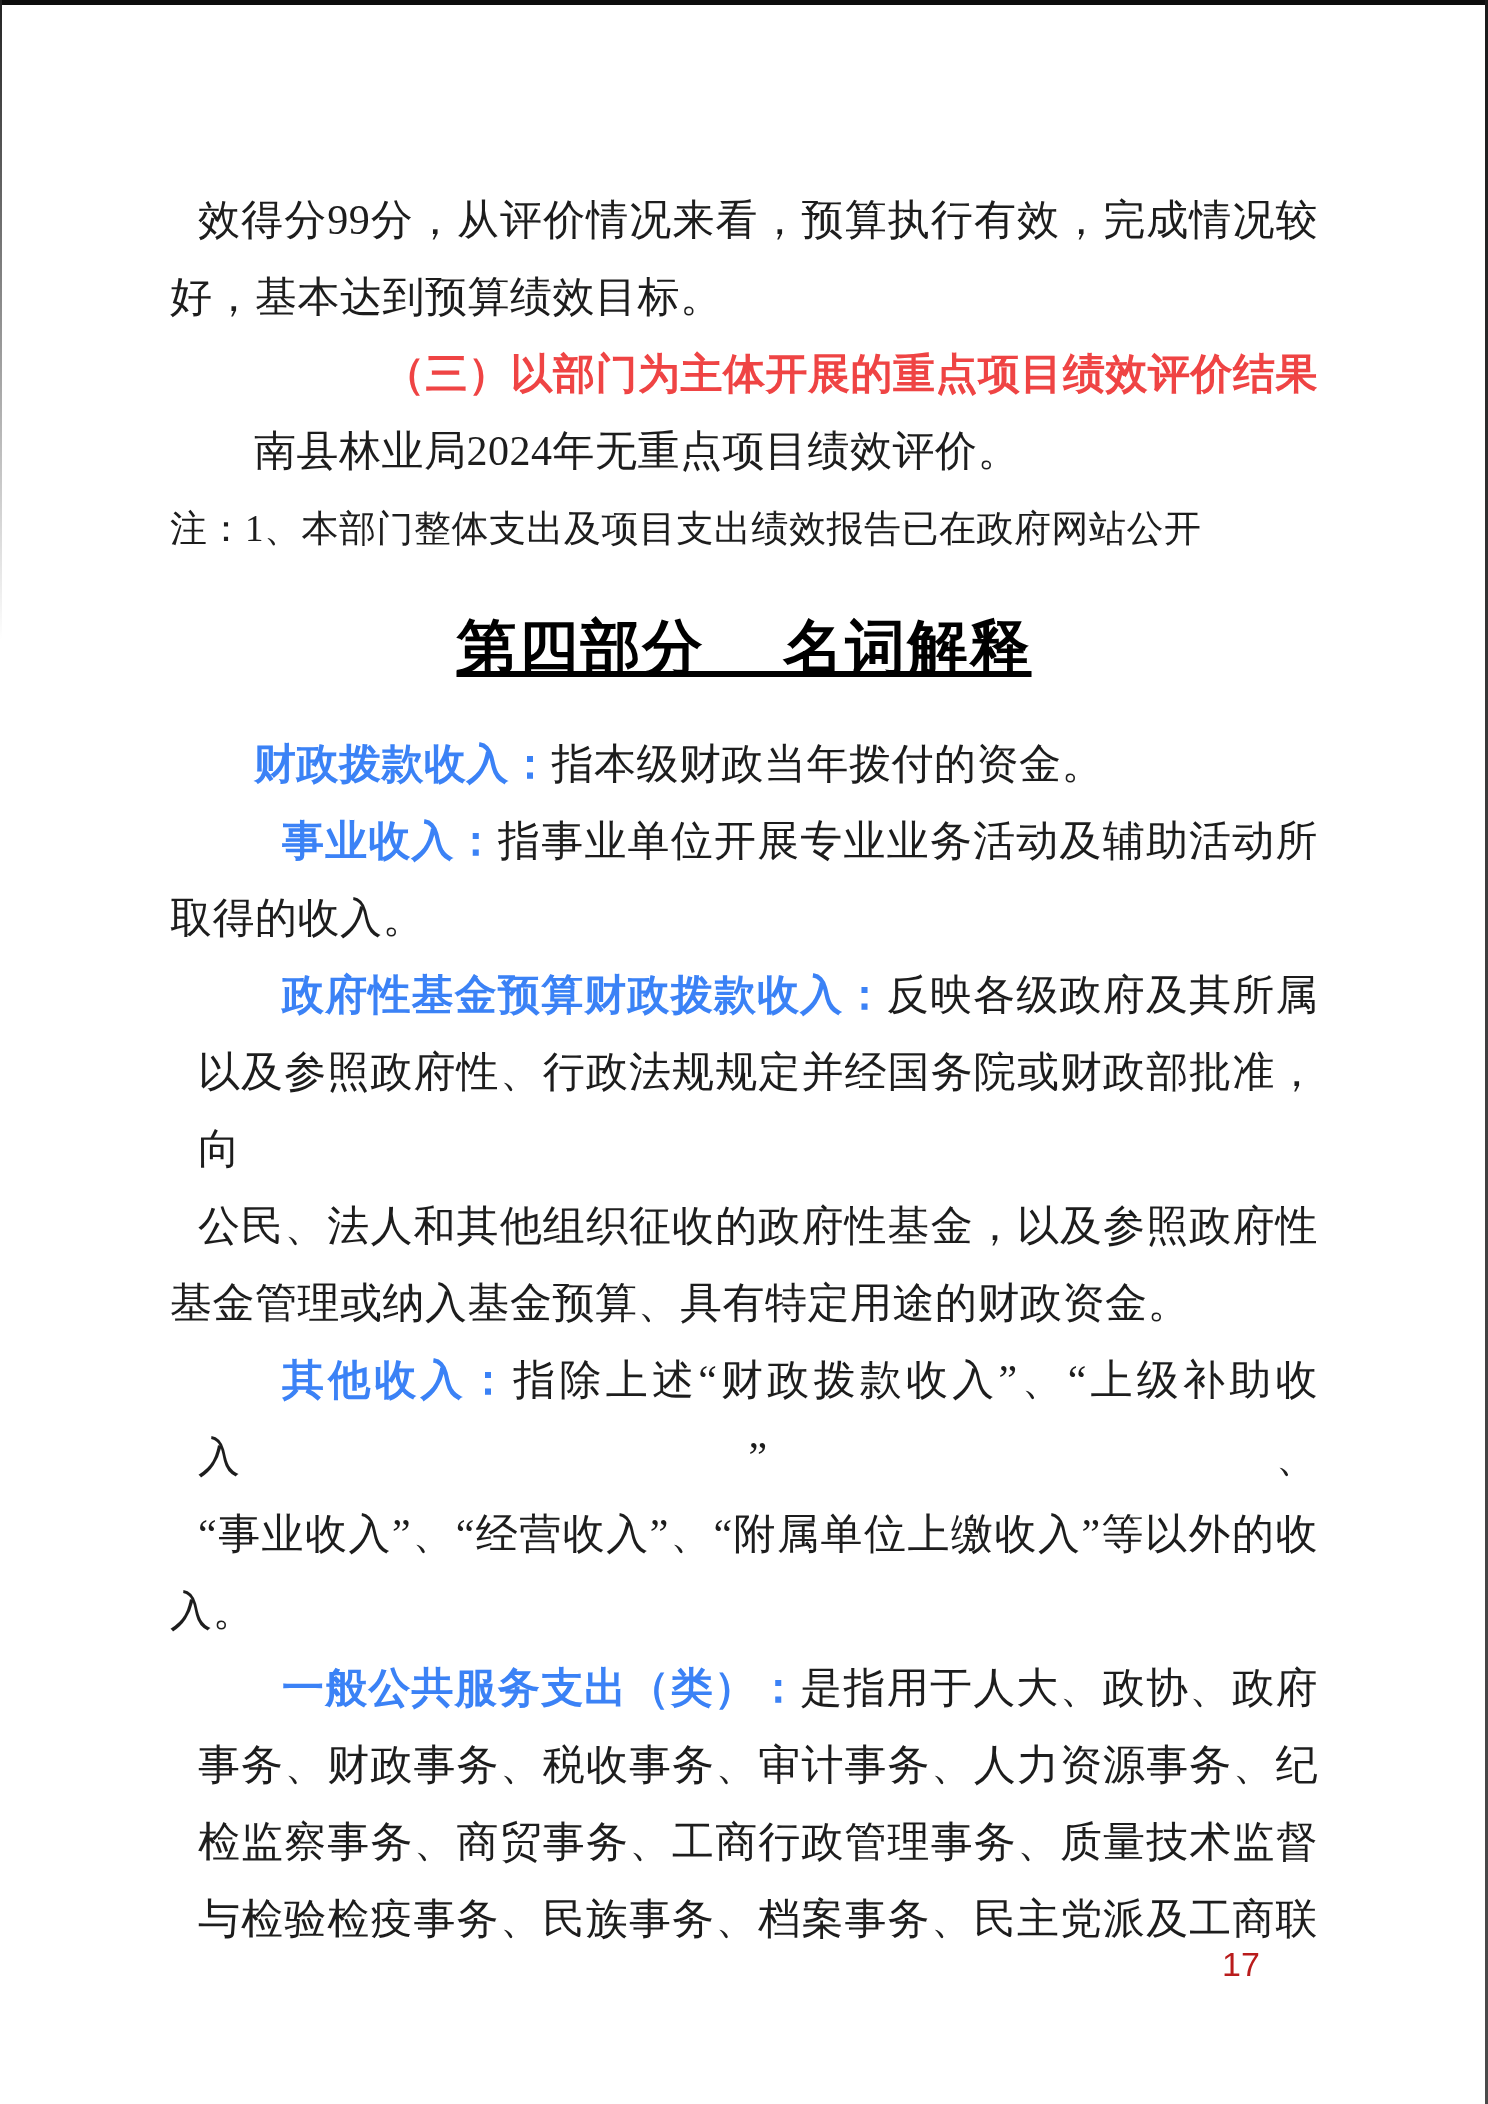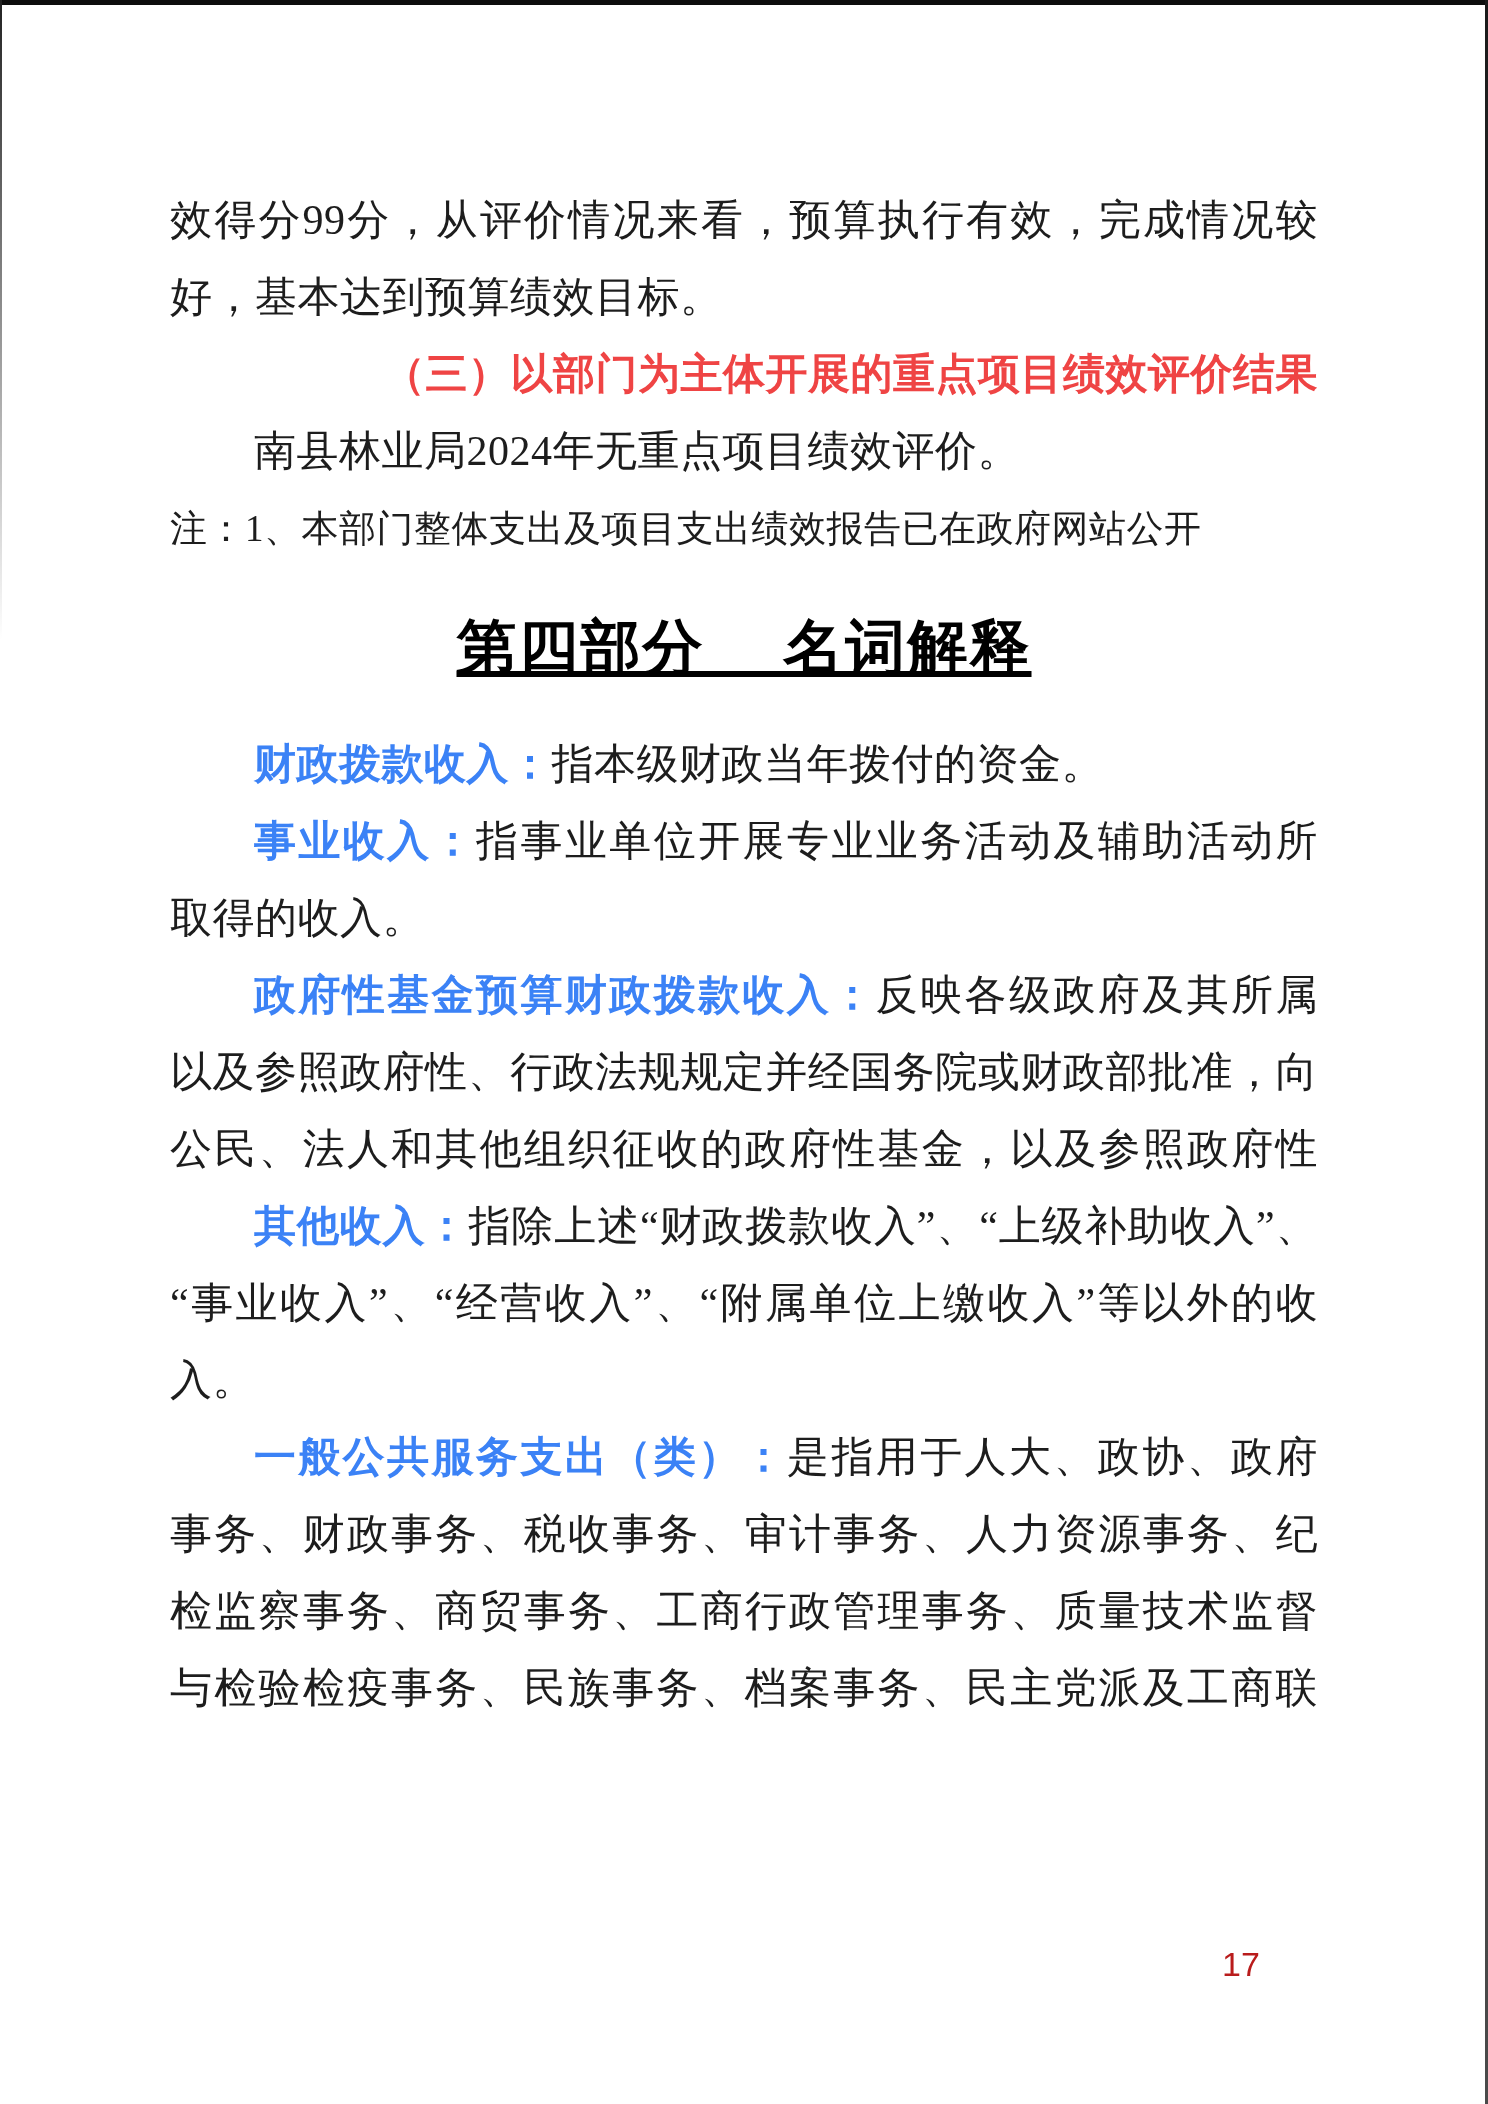--- a/index.html
+++ b/index.html
@@ -20,20 +20,21 @@
   .content { position:absolute; top:182px; left:170px; width:1148px; }
   .line {
     font-size:42px;
     line-height:77px;
     letter-spacing:0.5px;
   }
   .line.stretch {
     text-align:justify;
     text-align-last:justify;
     text-justify:inter-character;
+    margin-left:28px;
   }
   .line.indent { text-indent:84px; }
   .line .term  { font-weight:bold; color:#3b82f6; }
   .line.kai    { font-weight:bold; color:#ef4444;text-align:right; }
   .line.note   { font-size:37px; }
   .part-title {
     font-size:60px;
     line-height:92px;
     font-weight:bold;
     color:#000;
@@ -69,20 +70,21 @@
     <div class="line note"><span>注：1、本部门整体支出及项目支出绩效报告已在政府网站公开</span></div>
 
     <div class="part-title">第四部分　 名词解释</div>
 
     <div class="line indent"><span class="term">财政拨款收入：</span><span>指本级财政当年拨付的资金。</span></div>
     <div class="line indent stretch"><span class="term">事业收入：</span><span>指事业单位开展专业业务活动及辅助活动所</span></div>
     <div class="line"><span>取得的收入。</span></div>
     <div class="line indent stretch"><span class="term">政府性基金预算财政拨款收入：</span><span>反映各级政府及其所属</span></div>
     <div class="line stretch"><span>以及参照政府性、行政法规规定并经国务院或财政部批准，向</span></div>
     <div class="line stretch"><span>公民、法人和其他组织征收的政府性基金，以及参照政府性</span></div>
+    <div class="line"><span>基金管理或纳入基金预算、具有特定用途的财政资金。</span></div>
     <div class="line indent stretch"><span class="term">其他收入：</span><span>指除上述“财政拨款收入”、“上级补助收入”、</span></div>
     <div class="line stretch"><span>“事业收入”、“经营收入”、“附属单位上缴收入”等以外的收</span></div>
     <div class="line"><span>入。</span></div>
     <div class="line indent stretch"><span class="term">一般公共服务支出（类）：</span><span>是指用于人大、政协、政府</span></div>
     <div class="line stretch"><span>事务、财政事务、税收事务、审计事务、人力资源事务、纪</span></div>
     <div class="line stretch"><span>检监察事务、商贸事务、工商行政管理事务、质量技术监督</span></div>
     <div class="line stretch"><span>与检验检疫事务、民族事务、档案事务、民主党派及工商联</span></div>
 
   </div>
 

